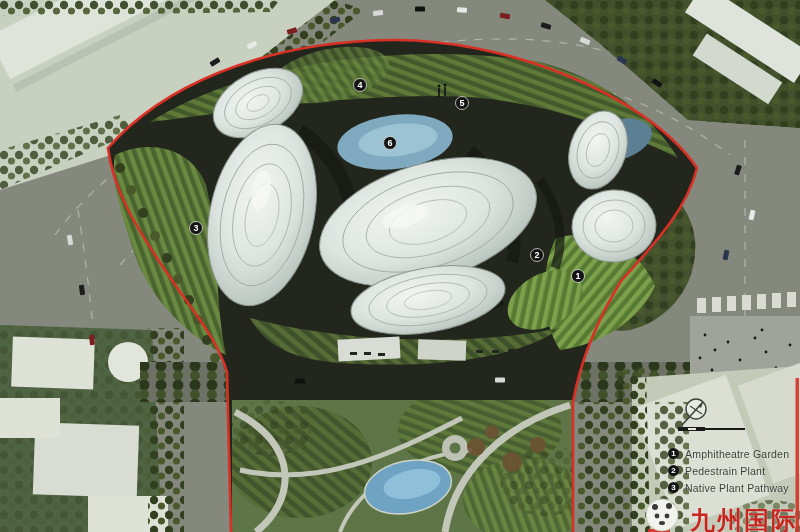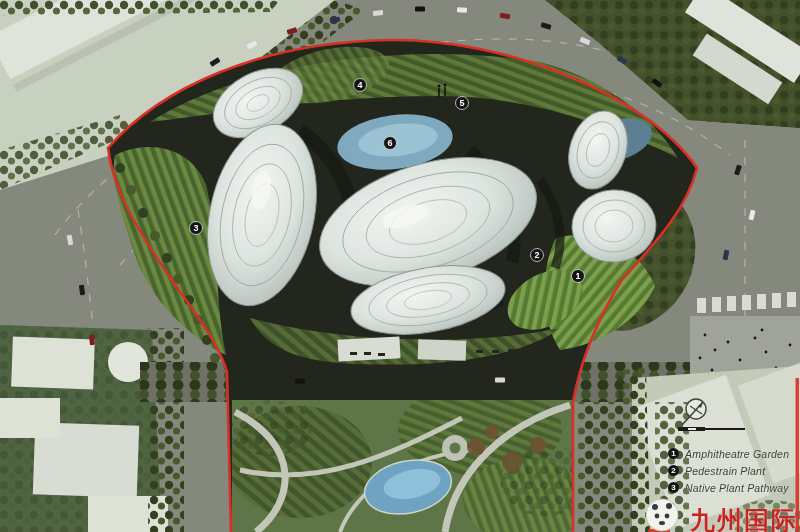--- a/index.html
+++ b/index.html
@@ -14,21 +14,21 @@
   .sb1{width:9px;background:#1a1a1a;}
   .sb2{width:8px;background:#e8e8e2;border:1px solid #1a1a1a;height:2px !important;}
   .sb3{width:8px;background:#1a1a1a;}
   .sb4{width:40px;height:2px !important;margin-top:2px !important;background:#1a1a1a;}
   .legend-rows{position:absolute;left:20px;top:50px;width:132px;}
   .legend-row{height:17px;display:flex;align-items:center;}
   .bullet{width:11px;height:11px;border-radius:50%;background:#141414;color:#fff;
           font-size:8px;line-height:11px;text-align:center;font-weight:bold;
           margin-right:6px;flex:0 0 11px;}
   .lbl{font-size:10.5px;color:#39423a;letter-spacing:.2px;white-space:nowrap;
-       text-shadow:0 0 2px rgba(235,238,230,.8);font-style:italic;}
+       text-shadow:0 0 2px rgba(235,238,230,.8);}
   
   .wm-logo{position:absolute;left:645px;top:498px;width:34px;height:34px;z-index:30;}
   .wm-text{position:absolute;left:690px;top:504px;z-index:29;font-size:25px;
            font-weight:bold;letter-spacing:2px;color:#c5261f;white-space:nowrap;
            text-shadow:0 0 1px #fff;}
 </style>
 </head>
 <body>
 
 <div id="stage">

